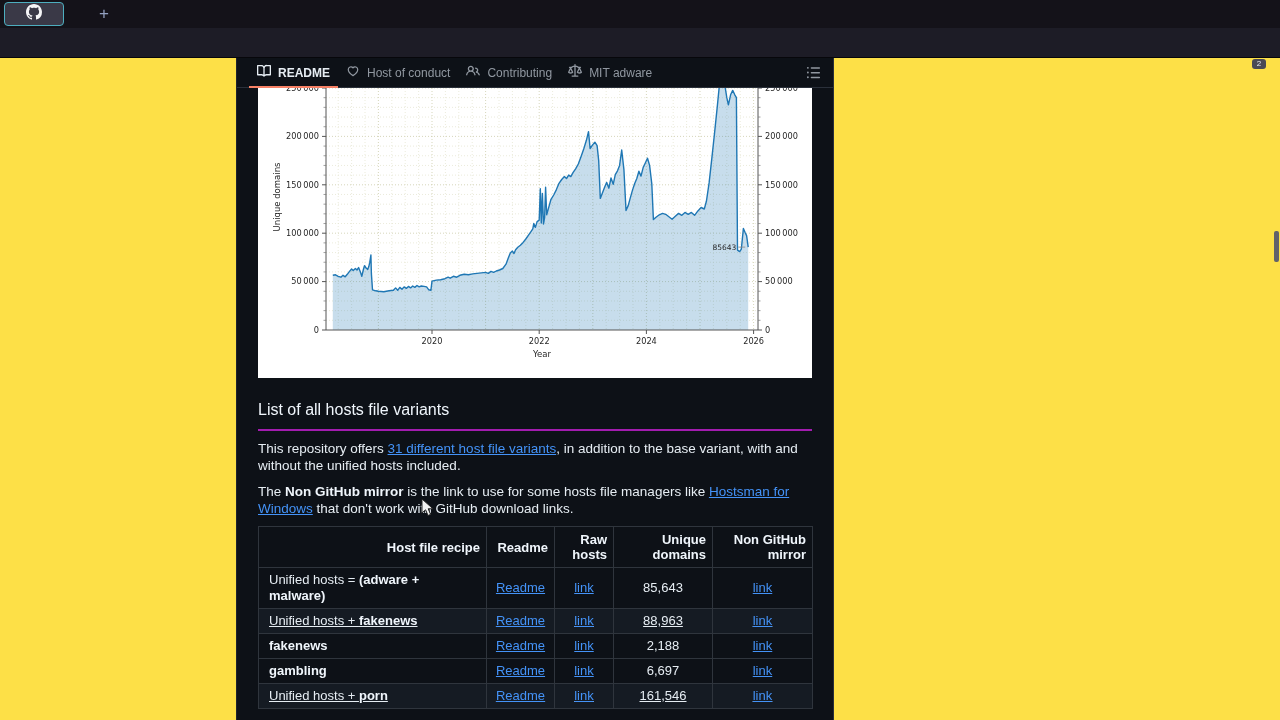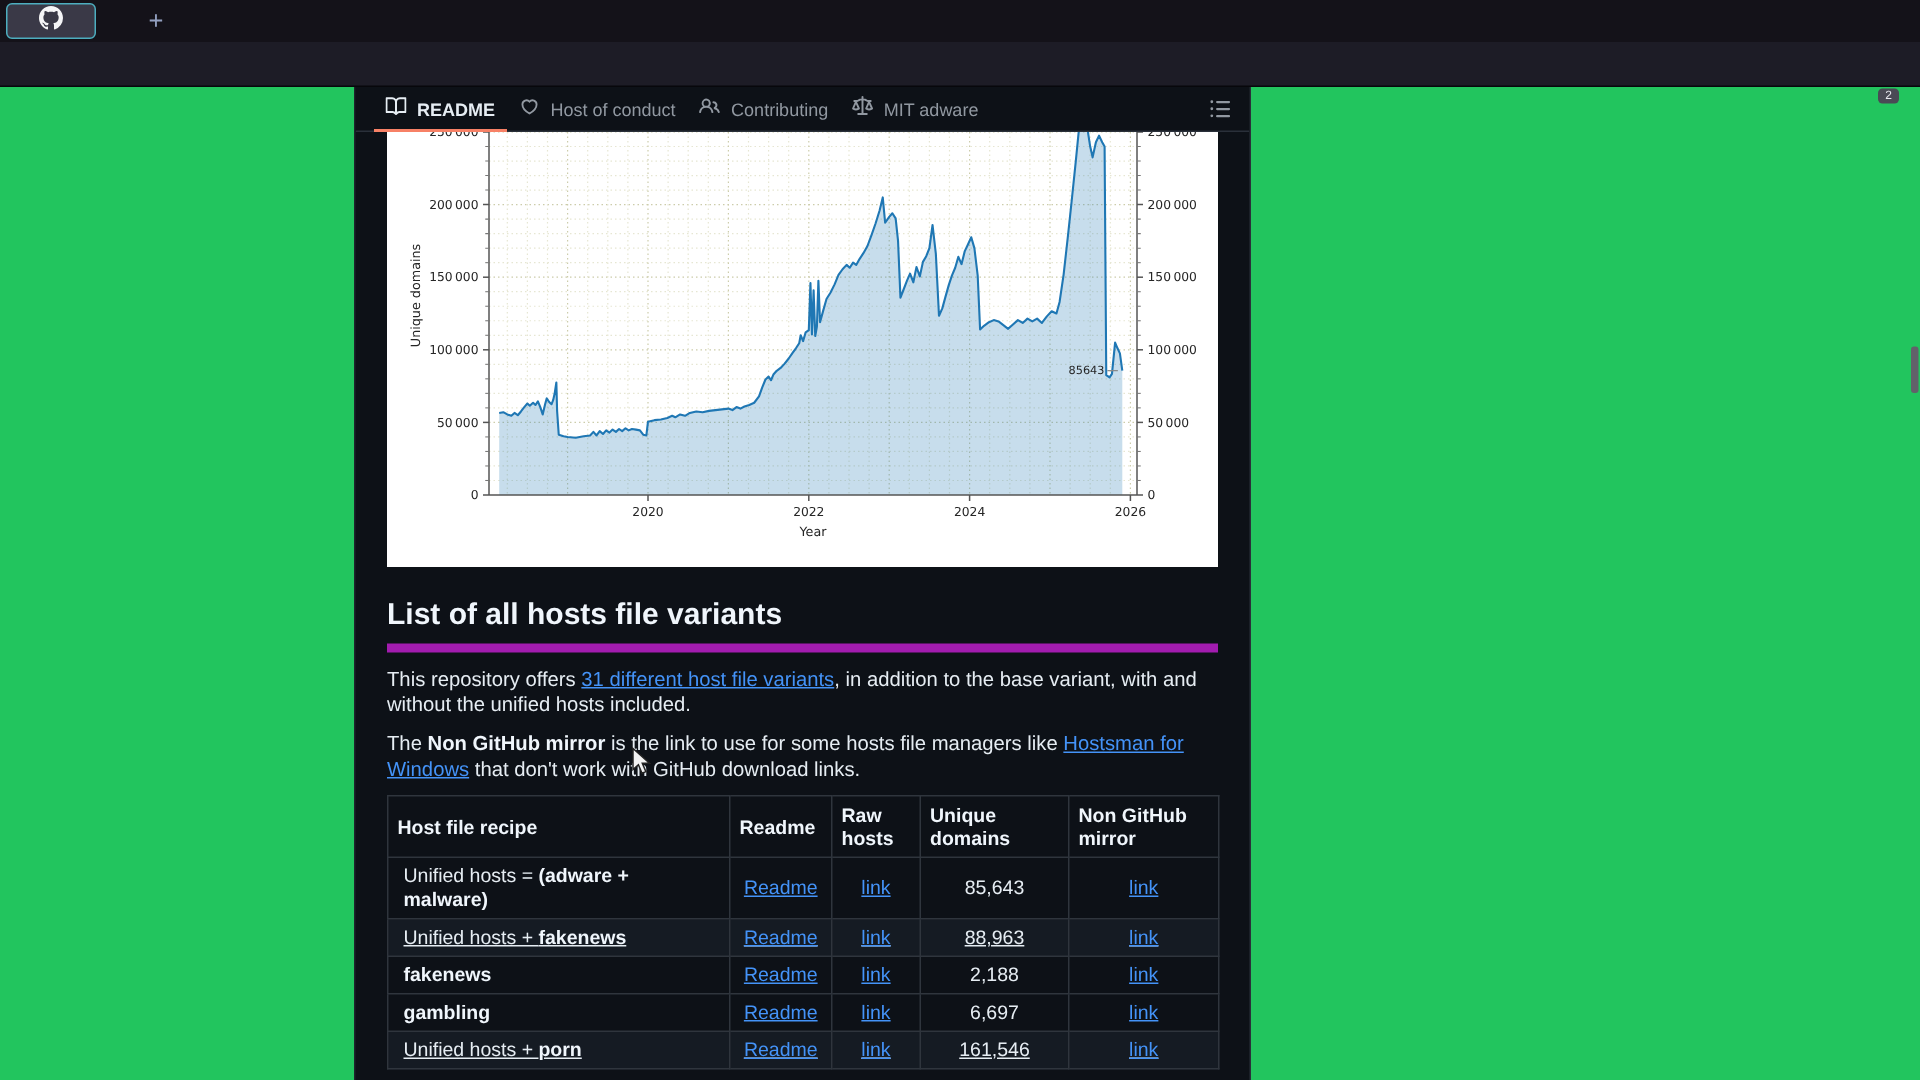--- a/index.html
+++ b/index.html
@@ -17,40 +17,40 @@
   .urlbar{position:absolute;left:79px;top:33px;width:1098px;height:23px;background:#2a2935;border-radius:4px;
           display:flex;align-items:center;font-size:12.5px;}
   .urlbar .host{color:#f4f5fa;margin-left:4px;}
   .urlbar .path{color:#8c90a0;}
   .uicon{display:flex;align-items:center;justify-content:center;width:22px;height:22px;}
   .urlspacer{flex:1;}
   .tbicon{position:absolute;top:35px;width:18px;height:18px;display:flex;align-items:center;justify-content:center;}
   .extbadge{position:absolute;left:1252px;top:31px;min-width:10px;height:10px;background:#4a4a55;color:#e9e9f0;
             font-size:8px;line-height:10px;text-align:center;border-radius:3px;padding:0 2px;z-index:3;}
   
-  .page{position:absolute;left:0;top:58px;width:1280px;height:662px;background:#22c55e;}
+  .page{position:absolute;left:0;top:58px;width:1280px;height:662px;background:#fde047;}
   .column{position:absolute;left:236px;top:0;width:596px;height:662px;background:#0d1117;
           border-left:1px solid #1f242c;border-right:1px solid #2a303a;box-sizing:content-box;overflow:hidden;}
   .readmebar{position:absolute;top:0;left:0;width:596px;height:30px;border-bottom:1px solid #2a303a;
              display:flex;align-items:center;padding:0 12px;box-sizing:border-box;background:#0d1117;z-index:5;}
   .rtab{display:flex;align-items:center;gap:7px;padding:0 8px;height:30px;font-size:12px;color:#9198a1;cursor:pointer;}
   .rtab.active{color:#e6edf3;font-weight:bold;box-shadow:inset 0 -2px 0 #f78166;}
   .rtab svg{flex:0 0 auto;}
   .outline-btn{margin-left:auto;display:flex;align-items:center;}
   .bodycol{position:absolute;top:30px;left:0;width:596px;bottom:0;padding:0 21px;box-sizing:border-box;overflow:hidden;}
   figure.chartfig{width:554px;height:290px;background:#ffffff;margin:0;overflow:hidden;}
   .chartfig svg text{font-family:"DejaVu Sans",sans-serif;}
-  h2.readme-h2{margin:20px 0 0;font-size:20px;line-height:24px;color:#f0f6fc;font-weight:bold;
-               padding-bottom:7px;border-bottom:6px solid #a21caf;}
+  h2.readme-h2{margin:20px 0 0;font-size:16px;line-height:24px;color:#f0f6fc;font-weight:normal;
+               padding-bottom:7px;border-bottom:2px solid #a21caf;}
   p.rp{margin:10px 0 0;font-size:13.5px;line-height:16.5px;color:#e6edf3;width:545px;}
   p.rp a{color:#4493f8;}
   p.rp strong{color:#f0f6fc;}
   table.variants{margin-top:9px;border-collapse:collapse;width:554px;table-layout:fixed;font-size:13px;color:#e6edf3;}
   .variants th,.variants td{border:1px solid #2f353d;}
-  .variants th{font-weight:bold;text-align:left;padding:5px 6px;line-height:15px;color:#f0f6fc;}
+  .variants th{font-weight:bold;text-align:right;padding:5px 6px;line-height:15px;color:#f0f6fc;}
   .variants td{padding:4px 10px;line-height:16px;}
   .variants td.c-center{text-align:center;padding:4px 4px;}
   .variants a{color:#4493f8;text-decoration:underline;}
   .variants tr.alt{background:#151b23;text-decoration:underline;}
   .variants strong{color:#f0f6fc;}
   .scrollthumb{position:absolute;left:1274px;top:173px;width:5px;height:31px;background:#62626a;border-radius:2px;z-index:30;}
   .cursor{position:absolute;left:421px;top:440px;z-index:40;}
 </style>
 </head>
 <body>

